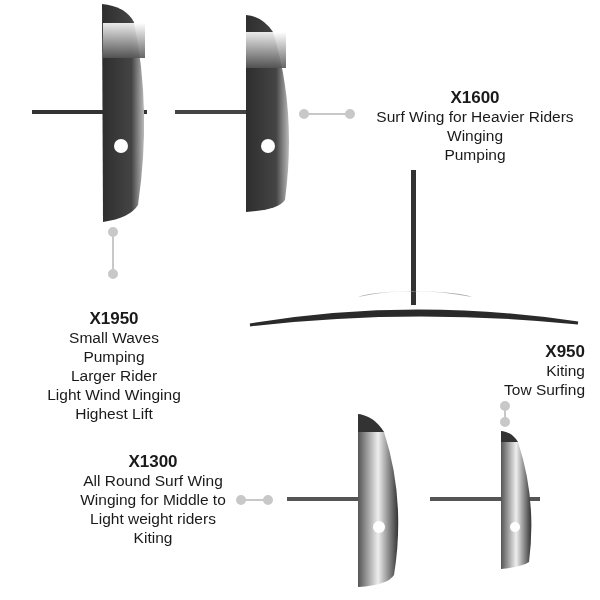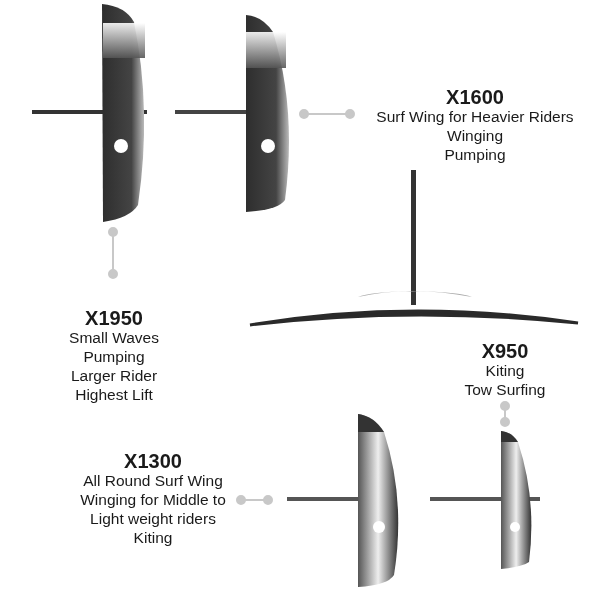--- a/index.html
+++ b/index.html
@@ -1,19 +1,19 @@
 <!DOCTYPE html>
 <html><head>
 <meta charset="utf-8">
 <style>
   html, body { margin:0; padding:0; background:#ffffff; }
   body { width:600px; height:600px; position:relative; overflow:hidden;
          font-family:"Liberation Sans", sans-serif; color:#1a1a1a; }
   .label { position:absolute; text-align:center; font-size:15.5px; line-height:19px; }
-  .label .title { font-weight:bold; font-size:20px; }
+  .label .title { font-weight:bold; font-size:17px; }
   .label div { white-space:nowrap; }
   svg { position:absolute; left:0; top:0; }
 </style>
 </head>
 <body>
 
 <svg width="600" height="600" viewBox="0 0 600 600">
   <defs>
     <linearGradient id="wingDark" x1="0" x2="1" y1="0" y2="0">
       <stop offset="0" stop-color="#2e2e2e"></stop>
@@ -79,31 +79,32 @@
     <circle cx="505" cy="406" r="4"></circle>
       <circle cx="505" cy="422" r="4"></circle>
   </g>
 </svg>
 
 <div class="label" style="left:10px; top:281px; width:208px;margin-top:28px;">
   <div class="title">X1950</div>
   <div>Small Waves</div>
   <div>Pumping</div>
   <div>Larger Rider</div>
+  <div>Light Wind Winging</div>
   <div>Highest Lift</div>
 </div>
 
 <div class="label" style="left:355px; top:88px; width:240px;">
   <div class="title">X1600</div>
   <div>Surf Wing for Heavier Riders</div>
   <div>Winging</div>
   <div>Pumping</div>
 </div>
 
-<div class="label" style="left:445px; top:342px; width:120px;">
+<div class="label" style="left:465px; top:342px; width:120px;text-align:right;">
   <div class="title">X950</div>
   <div>Kiting</div>
   <div>Tow Surfing</div>
 </div>
 
 <div class="label" style="left:70px; top:452px; width:166px;">
   <div class="title">X1300</div>
   <div>All Round Surf Wing</div>
   <div>Winging for Middle to</div>
   <div>Light weight riders</div>

